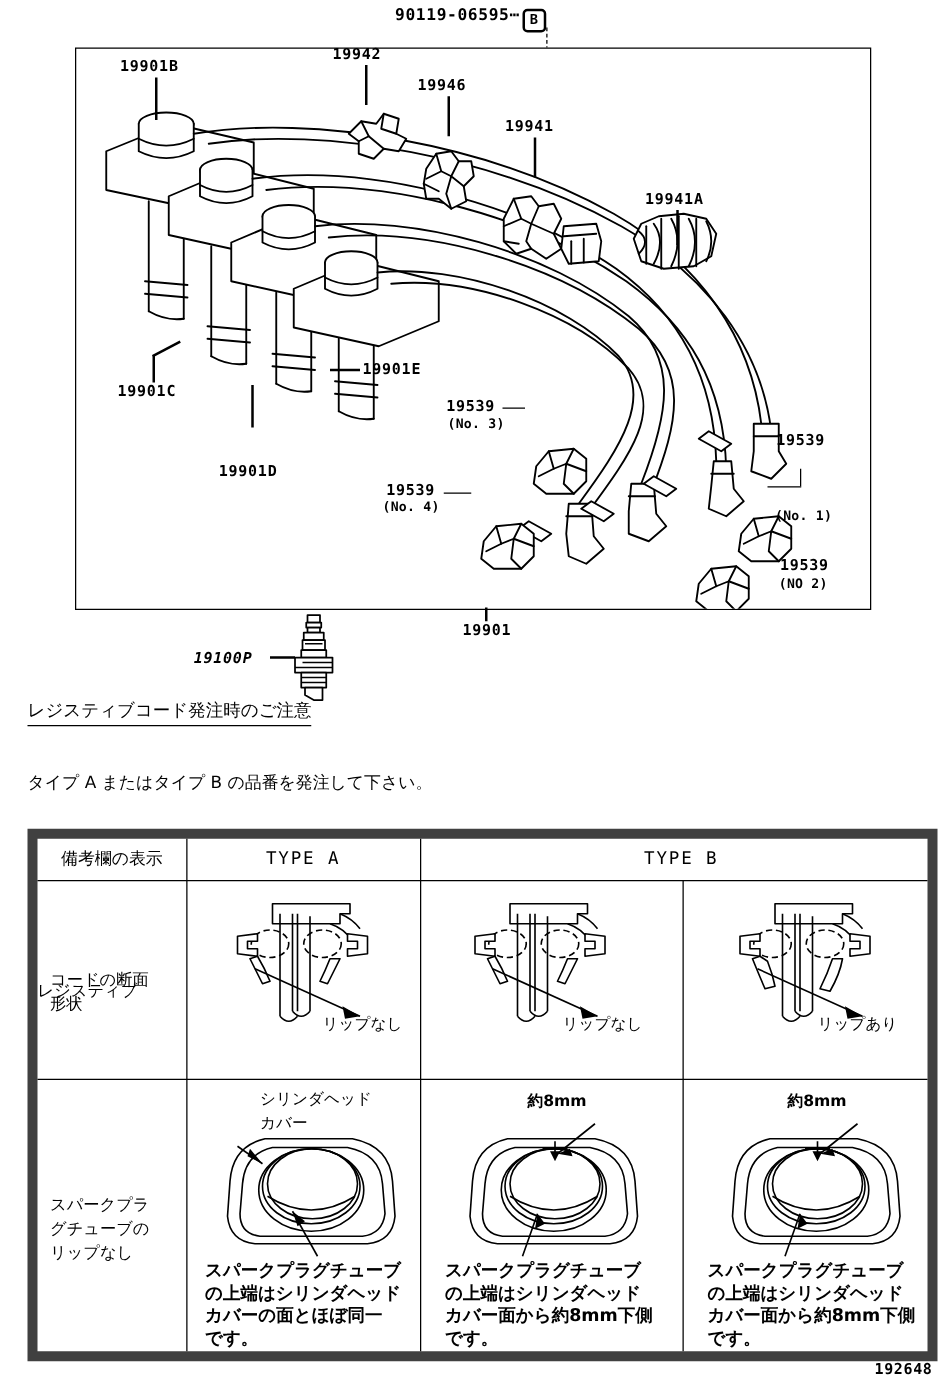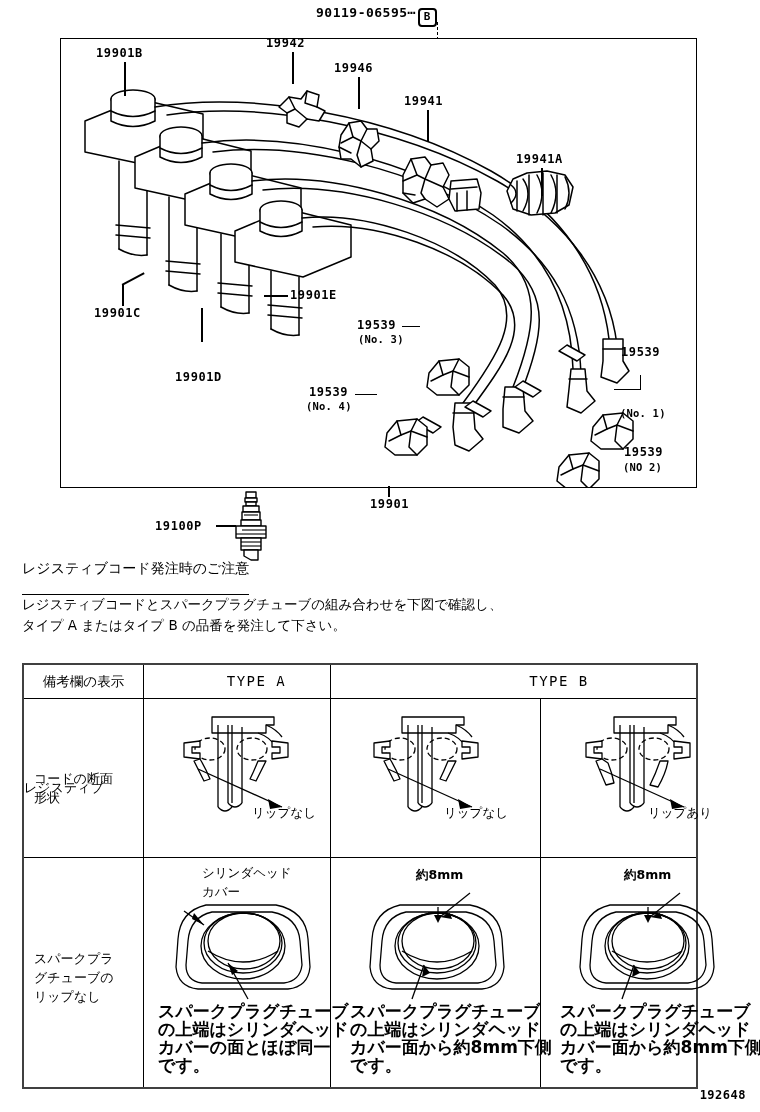--- a/index.html
+++ b/index.html
@@ -46,48 +46,48 @@
     font-family:"DejaVu Sans Mono","Liberation Mono",monospace;
     font-size:12px;font-weight:bold;letter-spacing:0.6px;white-space:nowrap;
   }
   .lbl.small{font-size:10.5px;letter-spacing:0.2px;}
   .leader{position:absolute;background:#000;}
 
   
   .jp{font-family:"DejaVu Sans","Liberation Sans",sans-serif;}
   .note-title{
     position:absolute;left:22px;top:560px;font-size:14px;
-    border-bottom:1.4px solid #000;padding-bottom:16px;white-space:nowrap;
+    border-bottom:1.4px solid #000;padding-bottom:2px;white-space:nowrap;
   }
   .note-l1{position:absolute;left:22px;top:596px;font-size:13.5px;white-space:nowrap;}
   .note-l2{position:absolute;left:22px;top:617px;font-size:13.5px;white-space:nowrap;}
   .note-l3{position:absolute;left:22px;top:643px;font-size:13.5px;white-space:nowrap;}
 
   
   .tbl{
-    position:absolute;left:22px;top:663px;width:676px;height:426px;
-    border:2px solid #404040;box-sizing:border-box;
+    position:absolute;left:22px;top:663px;width:728px;height:426px;
+    border:8px solid #404040;box-sizing:border-box;
   }
   .tbl .vline{position:absolute;top:0;bottom:0;width:0;border-left:1.5px solid #000;}
   .tbl .vline.sub{border-left:1.2px solid #000;}
   .tbl .hline{position:absolute;left:0;right:0;height:0;border-top:1.5px solid #000;}
 
   .hdr-cell{
     position:absolute;top:0;height:33px;line-height:33px;text-align:center;
     font-size:13.5px;white-space:nowrap;
   }
   .hdr-cell.mono{
     font-family:"DejaVu Sans Mono","Liberation Mono",monospace;
-    font-size:14px;letter-spacing:1.5px;padding-left:20px;
+    font-size:14px;letter-spacing:1.5px;
   }
   .rowlabel{
     position:absolute;font-size:13px;line-height:19px;white-space:nowrap;
   }
   .cell-note{
-    position:absolute;font-size:17px;line-height:18px;white-space:nowrap;
+    position:absolute;font-size:14px;line-height:18px;white-space:nowrap;
     font-weight:bold;
   }
   .cell-cap{
     position:absolute;font-size:12.5px;white-space:nowrap;
   }
   .cell-cap.b{font-weight:bold;}
 
   .figwrap{position:absolute;}
   .figwrap svg{display:block;}
 
@@ -271,21 +271,21 @@
 
   <div class="lbl" style="left:175px;top:342px;margin-top:28px;">19901D</div>
   <div class="leader" style="left:201px;top:308px;width:1.5px;height:34px;"></div>
 
   <div class="lbl" style="left:290px;top:288px;">19901E</div>
   <div class="leader" style="left:264px;top:295px;width:24px;height:1.5px;"></div>
 
   <div class="lbl" style="left:370px;top:497px;">19901</div>
   <div class="leader" style="left:388px;top:486px;width:1.5px;height:11px;"></div>
 
-  <div class="lbl" style="left:155px;top:519px;">19100P</div>
+  <div class="lbl" style="left:155px;top:519px;font-style:italic;">19100P</div>
   <div class="leader" style="left:216px;top:525px;width:20px;height:1.5px;"></div>
 
   <div class="lbl" style="left:357px;top:318px;">19539</div>
   <div class="lbl small" style="left:358px;top:333px;">(No. 3)</div>
   <div class="leader" style="left:402px;top:326px;width:18px;height:1.2px;"></div>
 
   <div class="lbl" style="left:309px;top:385px;">19539</div>
   <div class="lbl small" style="left:306px;top:400px;">(No. 4)</div>
   <div class="leader" style="left:355px;top:394px;width:22px;height:1.2px;"></div>
 
@@ -312,21 +312,20 @@
     <g fill="none" stroke="#000" stroke-width="1.1">
       <path d="M14 40 L38 40"></path>
         <path d="M8 44 L38 44"></path>
       <path d="M13 52 L33 52"></path>
         <path d="M13 56 L33 56"></path>
       <path d="M16 25 L30 25"></path>
     </g>
   </svg>
 
   <div class="note-title jp">レジスティブコード発注時のご注意</div>
-  <div class="note-l1 jp">レジスティブコードとスパークプラグチューブの組み合わせを下図で確認し、</div>
   <div class="note-l2 jp">タイプ A またはタイプ B の品番を発注して下さい。</div>
 
   <div class="tbl">
 
     <div class="vline" style="left:119px;"></div>
     <div class="vline" style="left:306px;"></div>
     <div class="vline sub" style="left:516px;top:33px;"></div>
     <div class="hline" style="top:33px;"></div>
     <div class="hline" style="top:192px;"></div>
 

